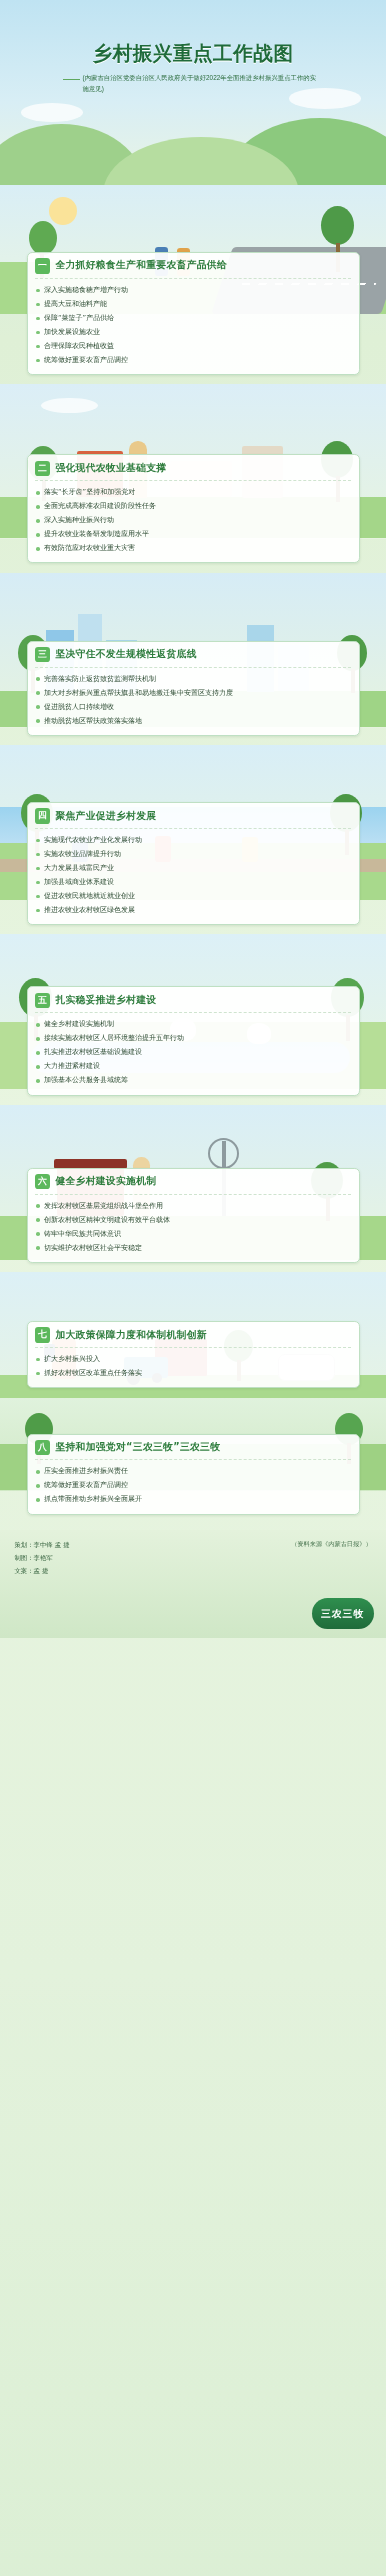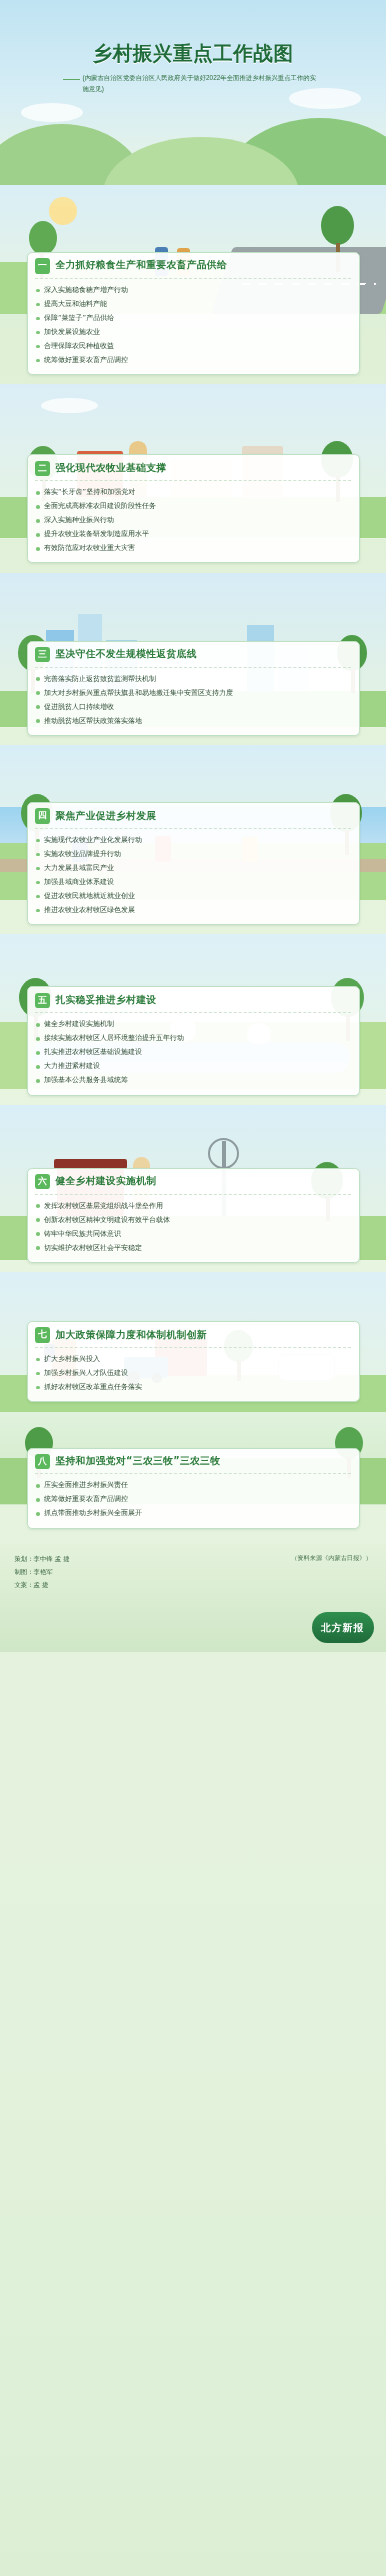--- a/index.html
+++ b/index.html
@@ -437,21 +437,20 @@
   </div>
 
   <div class="section" style="margin-top:-106px;">
     <div class="card">
       <div class="card-head">
         <div class="num">七</div>
         <div class="card-title">加大政策保障力度和体制机制创新</div>
       </div>
       <ul class="items">
         <li>扩大乡村振兴投入</li>
-        <li>加强乡村振兴人才队伍建设</li>
         <li>抓好农村牧区改革重点任务落实</li>
       </ul>
     </div>
   </div>
 
   <div class="scene" style="height:93px;background:linear-gradient(#e0f2dd,#cfe8c4);margin-top:9.3px;">
     <div class="field" style="left:0;top:46px;width:386px;height:46px;background:#9ed183;"></div>
     <div class="tree" style="left:23px;top:15.5px;width:32px;height:49px;">
       <div class="crown" style="left:2.1px;top:0;width:28px;height:32px;background:#4f9c48;"></div>
       <div class="trunk" style="left:14.4px;top:30px;width:4.1px;height:20.6px;"></div>
@@ -476,17 +475,17 @@
     </div>
   </div>
 
   <div class="footer" style="margin-top:15.5px;">
     <div class="source">（资料来源《内蒙古日报》）</div>
     <div class="credits">
       <div>策划：李中锋  孟 捷</div>
       <div>制图：李艳军</div>
       <div>文案：孟 捷</div>
     </div>
-    <div class="logo">北方新报</div>
+    <div class="logo">三农三牧</div>
   </div>
 
 </div>
 
 
 </body></html>

